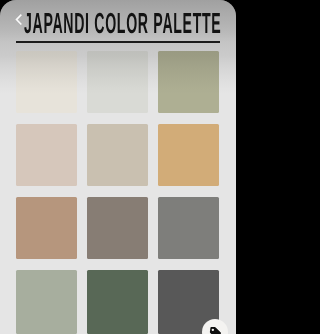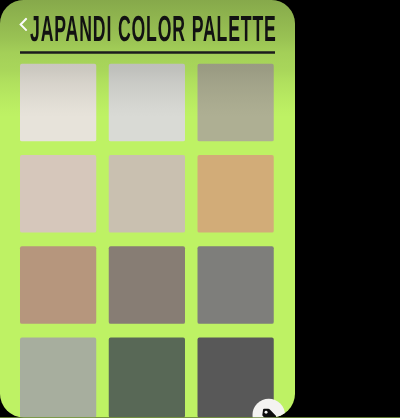--- a/index.html
+++ b/index.html
@@ -2,21 +2,21 @@
 <html><head>
 <meta charset="utf-8">
 <style>
   html,body{margin:0;padding:0;}
   svg{display:block;}
   *{-webkit-font-smoothing:antialiased;text-rendering:geometricPrecision;}
   body{width:236px;height:334px;overflow:hidden;background:#000;
        font-family:"Liberation Sans",sans-serif;}
   #frame{position:relative;width:236px;height:334px;overflow:hidden;
          border-top-left-radius:16px;border-top-right-radius:16px;
-         background:#bef264;border-radius:19px;}
+         background:#e5e5e5;}
   #headerbg{position:absolute;left:0;top:0;width:236px;height:98px;z-index:5;
             pointer-events:none;
             background:linear-gradient(180deg,
               rgba(25,25,25,0.336) 0px,
               rgba(25,25,25,0.331) 2px,
               rgba(25,25,25,0.290) 12px,
               rgba(25,25,25,0.254) 22px,
               rgba(25,25,25,0.217) 32px,
               rgba(25,25,25,0.199) 35px,
               rgba(25,25,25,0.162) 42px,

